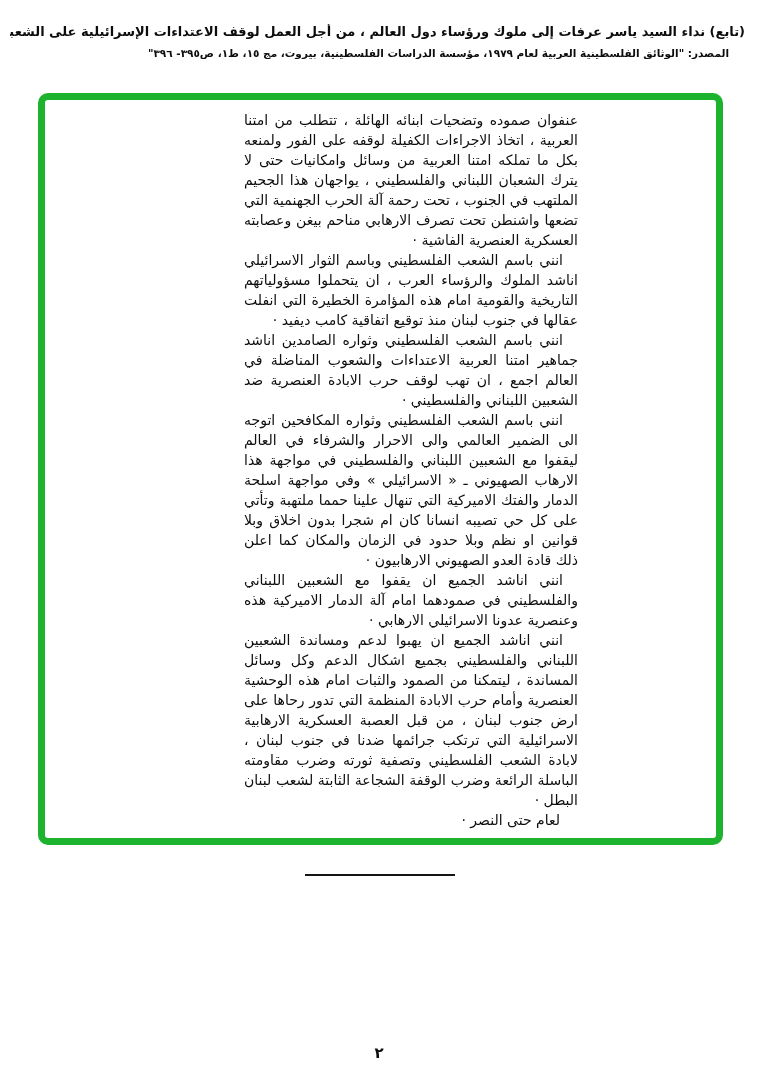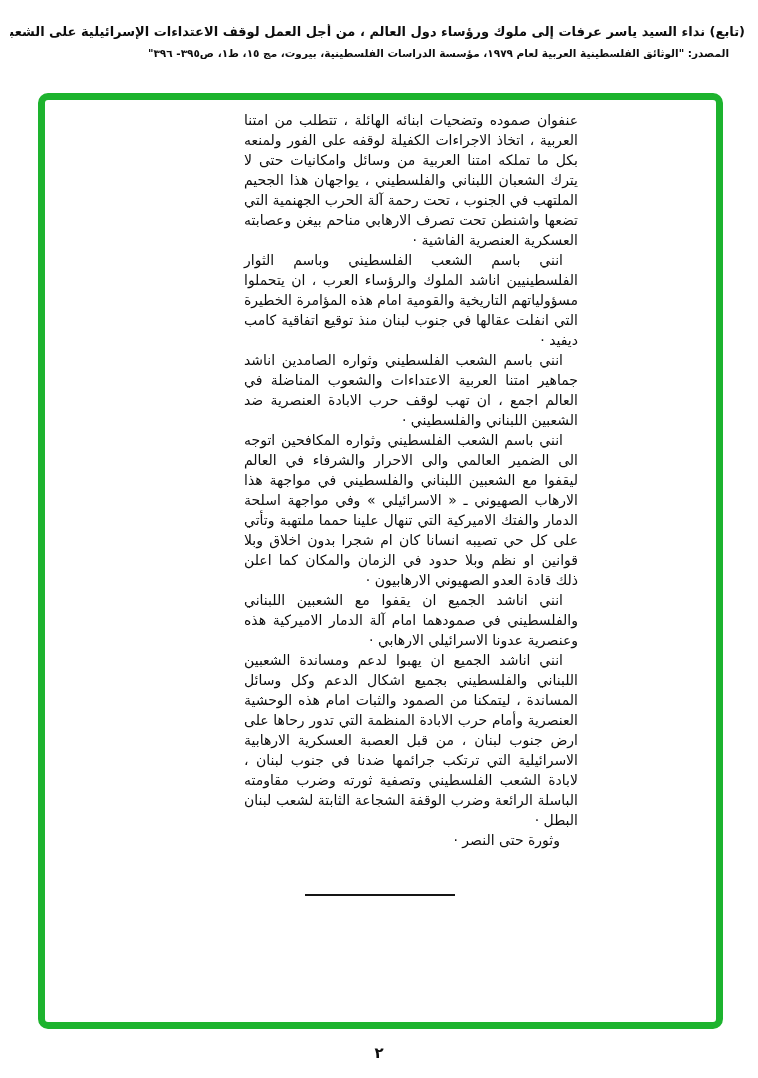--- a/index.html
+++ b/index.html
@@ -33,21 +33,21 @@
     font-weight: bold;
     margin-top: 8px;
     padding-right: 16px;
     white-space: nowrap;
   }
   .green-box {
     position: absolute;
     left: 38px;
     top: 93px;
     width: 685px;
-    height: 936px;
+    height: 752px;
     box-sizing: border-box;
     border: 7px solid #1db32e;
     border-radius: 10px;
     background: #ffffff;
   }
   .text-column {
     position: absolute;
     top: 10px;
     right: 138px;
     width: 334px;
@@ -83,25 +83,25 @@
 <div class="page">
 
   <div class="header">
     <div class="header-title">(تابع)  نداء السيد ياسر عرفات إلى ملوك ورؤساء دول العالم ، من أجل العمل لوقف الاعتداءات الإسرائيلية على الشعبين اللبناني والفلسطيني</div>
     <div class="header-source">المصدر: "الوثائق الفلسطينية العربية لعام ١٩٧٩،  مؤسسة الدراسات الفلسطينية، بيروت، مج ١٥، ط١، ص٣٩٥- ٣٩٦"</div>
   </div>
 
   <div class="green-box">
     <div class="text-column">
       <p class="para para-first">عنفوان صموده وتضحيات ابنائه الهائلة ، تتطلب من امتنا العربية ، اتخاذ الاجراءات الكفيلة لوقفه على الفور ولمنعه بكل ما تملكه امتنا العربية من وسائل وامكانيات حتى لا يترك الشعبان اللبناني والفلسطيني ، يواجهان هذا الجحيم الملتهب في الجنوب ، تحت رحمة آلة الحرب الجهنمية التي تضعها واشنطن تحت تصرف الارهابي مناحم بيغن وعصابته العسكرية العنصرية الفاشية ·</p>
-      <p class="para">انني باسم الشعب الفلسطيني وباسم الثوار الفلسطينيين اناشد الملوك والرؤساء العرب ، ان يتحملوا مسؤولياتهم التاريخية والقومية امام هذه المؤامرة الخطيرة التي انفلت عقالها في جنوب لبنان منذ توقيع اتفاقية كامب ديفيد ·</p>
+      <p class="para">انني باسم الشعب الفلسطيني وباسم الثوار الاسرائيلي اناشد الملوك والرؤساء العرب ، ان يتحملوا مسؤولياتهم التاريخية والقومية امام هذه المؤامرة الخطيرة التي انفلت عقالها في جنوب لبنان منذ توقيع اتفاقية كامب ديفيد ·</p>
       <p class="para">انني باسم الشعب الفلسطيني وثواره الصامدين اناشد جماهير امتنا العربية الاعتداءات والشعوب المناضلة في العالم اجمع ، ان تهب لوقف حرب الابادة العنصرية ضد الشعبين اللبناني والفلسطيني ·</p>
       <p class="para">انني باسم الشعب الفلسطيني وثواره المكافحين اتوجه الى الضمير العالمي والى الاحرار والشرفاء في العالم ليقفوا مع الشعبين اللبناني والفلسطيني في مواجهة هذا الارهاب الصهيوني ـ « الاسرائيلي » وفي مواجهة اسلحة الدمار والفتك الاميركية التي تنهال علينا حمما ملتهبة وتأتي على كل حي تصيبه انسانا كان ام شجرا بدون اخلاق وبلا قوانين او نظم وبلا حدود في الزمان والمكان كما اعلن ذلك قادة العدو الصهيوني الارهابيون ·</p>
       <p class="para">انني اناشد الجميع ان يقفوا مع الشعبين اللبناني والفلسطيني في صمودهما امام آلة الدمار الاميركية هذه وعنصرية عدونا الاسرائيلي الارهابي ·</p>
       <p class="para">انني اناشد الجميع ان يهبوا لدعم ومساندة الشعبين اللبناني والفلسطيني بجميع اشكال الدعم وكل وسائل المساندة ، ليتمكنا من الصمود والثبات امام هذه الوحشية العنصرية وأمام حرب الابادة المنظمة التي تدور رحاها على ارض جنوب لبنان ، من قبل العصبة العسكرية الارهابية الاسرائيلية التي ترتكب جرائمها ضدنا في جنوب لبنان ، لابادة الشعب الفلسطيني وتصفية ثورته وضرب مقاومته الباسلة الرائعة وضرب الوقفة الشجاعة الثابتة لشعب لبنان البطل ·</p>
-      <p class="closing">وثورة  حتى  النصر ·</p>
+      <p class="closing">لعام  حتى  النصر ·</p>
       <div class="separator"></div>
     </div>
   </div>
 
   <div class="page-number">٢</div>
 
 </div>
 
 </body></html>

